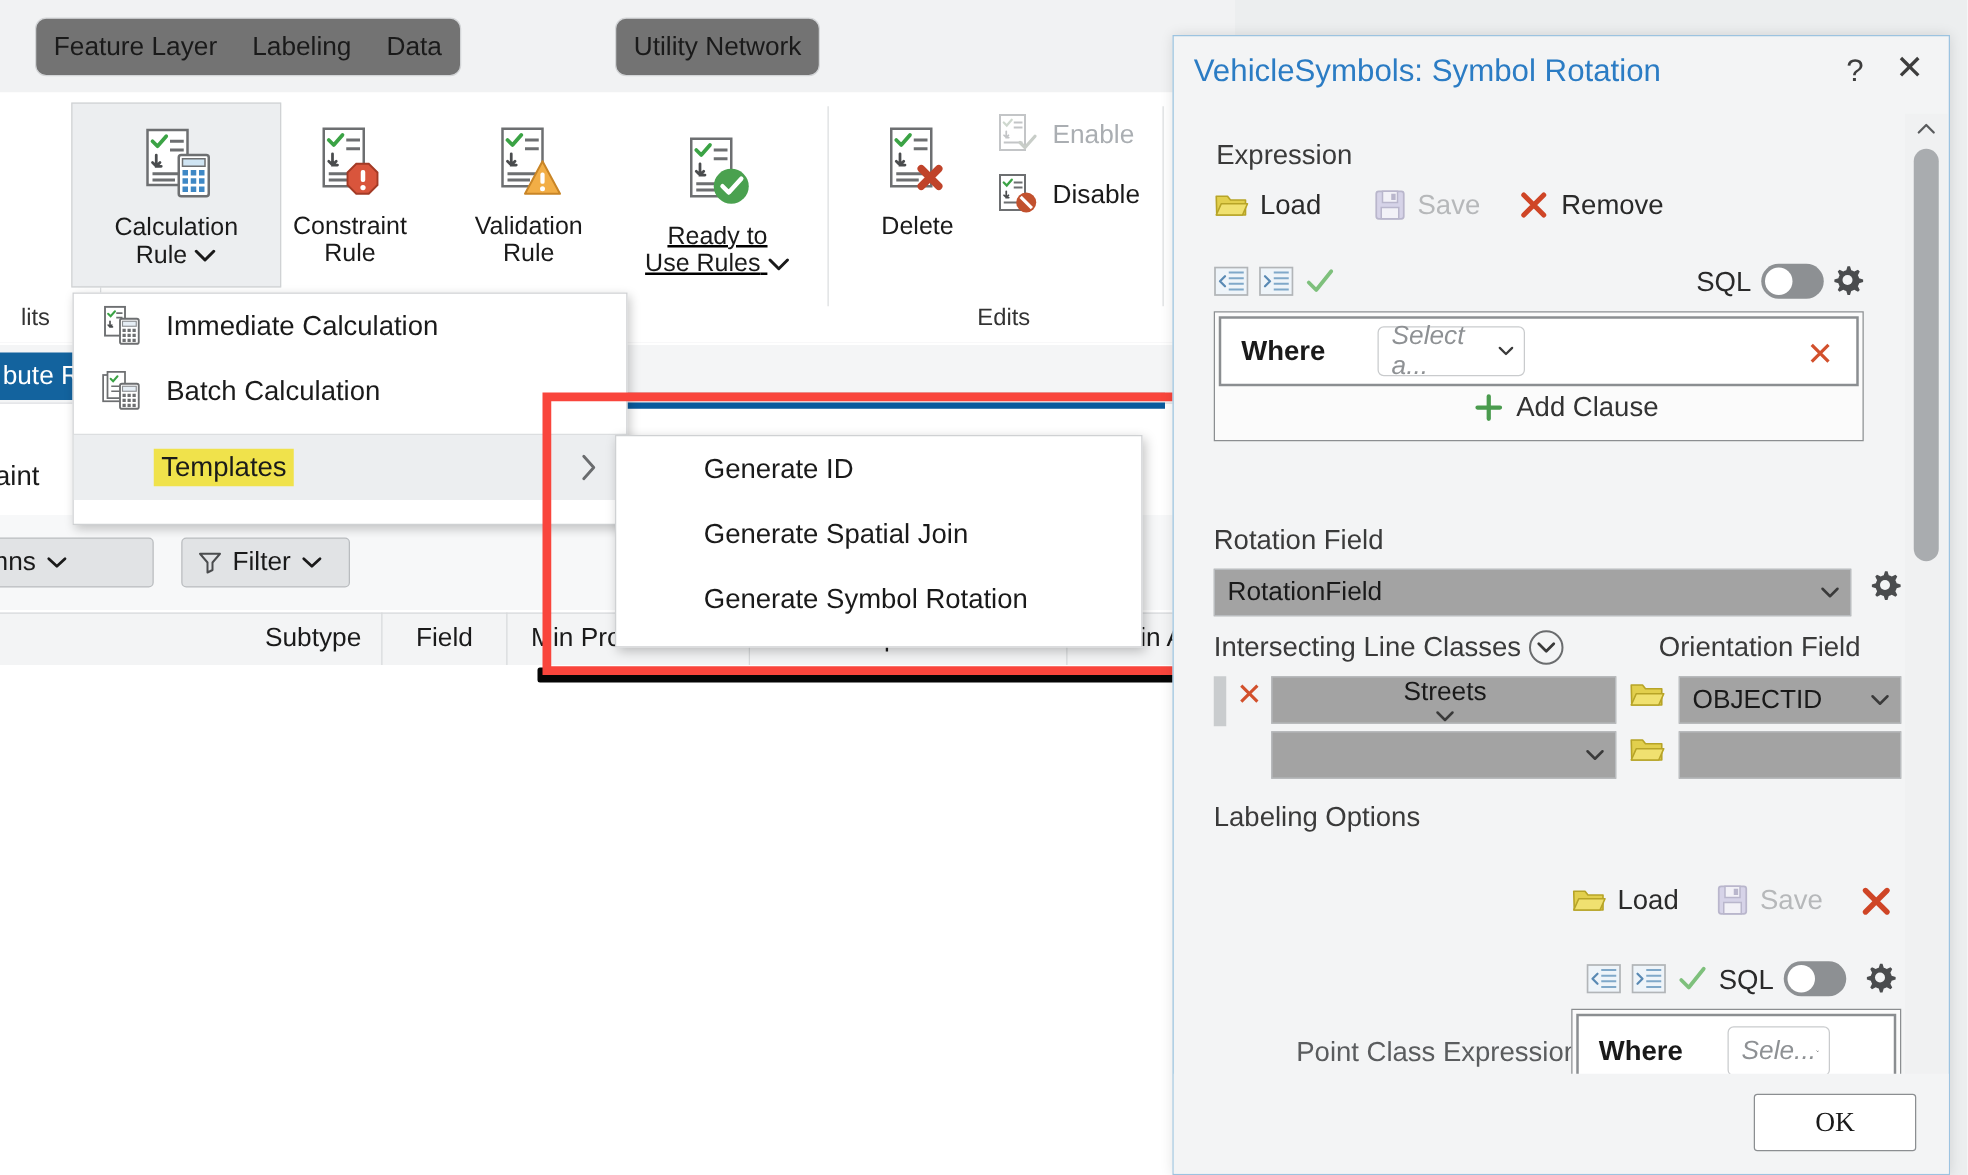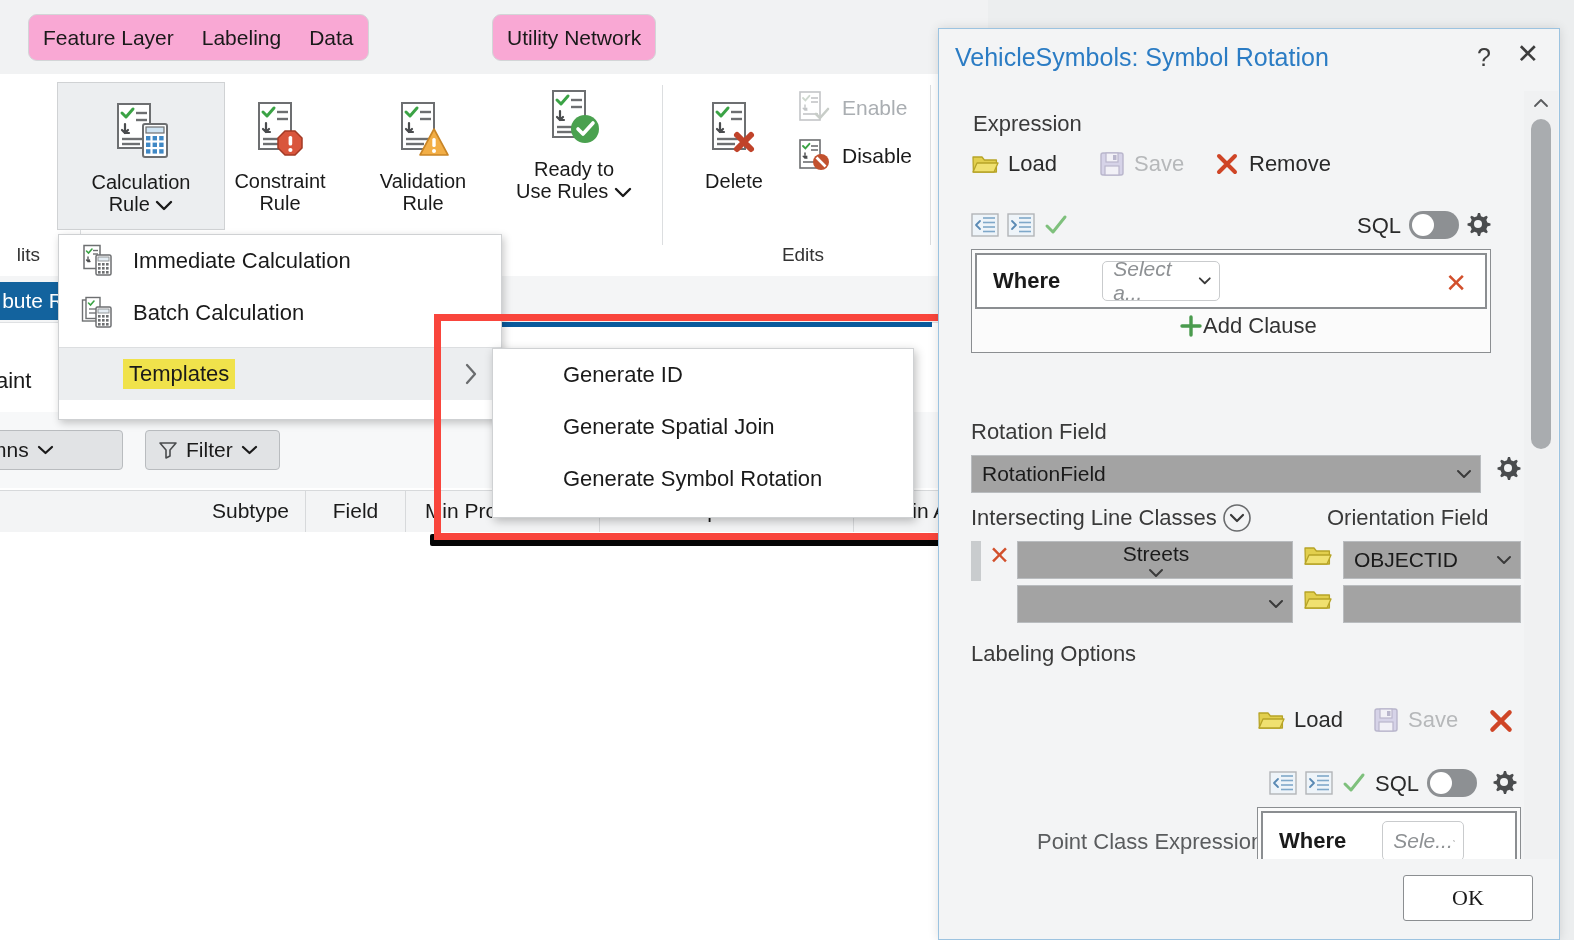--- a/index.html
+++ b/index.html
@@ -11,21 +11,21 @@
   }
   .abs{position:absolute;}
 
   
   #app-window{left:0;top:0;width:988px;height:940px;background:#ffffff;}
   #app-chrome-right{left:988px;top:0;width:586px;height:940px;background:#eceeef;}
 
   
   #ribbon-tabstrip{left:0;top:0;width:988px;height:74px;background:#f1f2f3;}
   .tabgroup{
-    position:absolute;top:14px;height:47px;background:#f9a8d4;
+    position:absolute;top:14px;height:47px;background:#737373;
     border:1px solid #d3d5d7;border-radius:9px;
     display:flex;align-items:center;box-sizing:border-box;
   }
   .tabgroup .tab{
     font-size:21px;color:#1a1a1a;padding:0 14px;line-height:1;cursor:default;
     white-space:nowrap;
   }
   #tabgroup-1{left:28px;}
   #tabgroup-2{left:492px;}
 
@@ -37,21 +37,21 @@
 
   .rbtn{
     position:absolute;display:flex;flex-direction:column;align-items:center;
     box-sizing:border-box;cursor:default;
   }
   .rbtn .rlabel{font-size:20px;color:#1a1a1a;text-align:center;line-height:1.12;margin-top:6px;}
   .rbtn .riconbox{height:68px;display:flex;align-items:center;justify-content:center;}
   #btn-calculation-rule{left:57px;top:82px;width:168px;height:148px;background:#eceef0;border:1px solid #d0d2d4;padding-top:14px;}
   #btn-constraint-rule{left:212px;top:96px;width:136px;}
   #btn-validation-rule{left:356px;top:96px;width:134px;}
-  #btn-ready-rules{left:498px;top:84px;width:152px;}
+  #btn-ready-rules{left:498px;top:104px;width:152px;text-decoration:underline;}
   #btn-delete{left:676px;top:96px;width:116px;}
 
   .smallbtn{position:absolute;display:flex;align-items:center;gap:10px;cursor:default;}
   .smallbtn .slabel{font-size:21px;color:#1a1a1a;}
   .smallbtn.disabled .slabel{color:#aaaeb2;}
   #btn-enable{left:796px;top:90px;}
   #btn-disable{left:796px;top:138px;}
   #group-label-edits{left:676px;top:244px;width:254px;text-align:center;font-size:19px;color:#333;}
   #group-label-edits-left{left:-40px;top:244px;width:80px;text-align:right;font-size:19px;color:#333;}
 
@@ -140,21 +140,21 @@
 
   .expr-outer{position:absolute;border:1px solid #8b8e91;background:#fbfbfb;box-sizing:border-box;}
   .expr-clauserow{position:absolute;border:2px solid #8b8e91;background:#ffffff;box-sizing:border-box;display:flex;align-items:center;gap:22px;}
   .where-lbl{font-size:22px;color:#1a1a1a;margin-left:16px;font-weight:bold;}
   .mini-select{
     height:40px;border:1px solid #c9cbcd;border-radius:5px;background:#fff;
     display:flex;align-items:center;justify-content:space-between;padding:0 8px 0 10px;box-sizing:border-box;
     font-size:21px;color:#8e9194;font-style:italic;
   }
   .clause-x{position:absolute;font-size:26px;color:#d2502c;cursor:default;}
-  .addclause{position:absolute;display:flex;align-items:center;font-size:22px;color:#333;cursor:default;}
+  .addclause{position:absolute;display:flex;align-items:center;gap:10px;font-size:22px;color:#333;cursor:default;}
 
   .combo{
     position:absolute;height:38px;border:1px solid #b9bcbf;background:#a3a3a3;box-sizing:border-box;
     display:flex;align-items:center;justify-content:space-between;padding:0 8px 0 10px;
     font-size:21px;color:#1a1a1a;cursor:default;
   }
   .gearbtn{position:absolute;cursor:default;}
 
   #dlg-footer{position:absolute;left:0;bottom:0;width:620px;height:80px;background:#f3f4f5;}
   #btn-ok{

